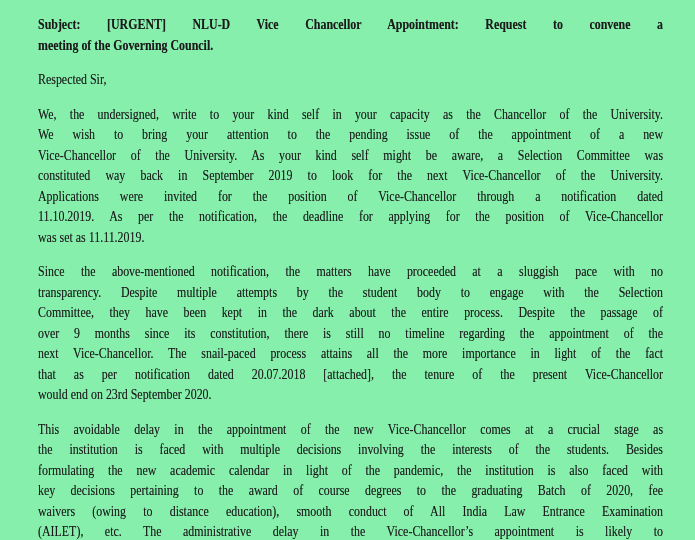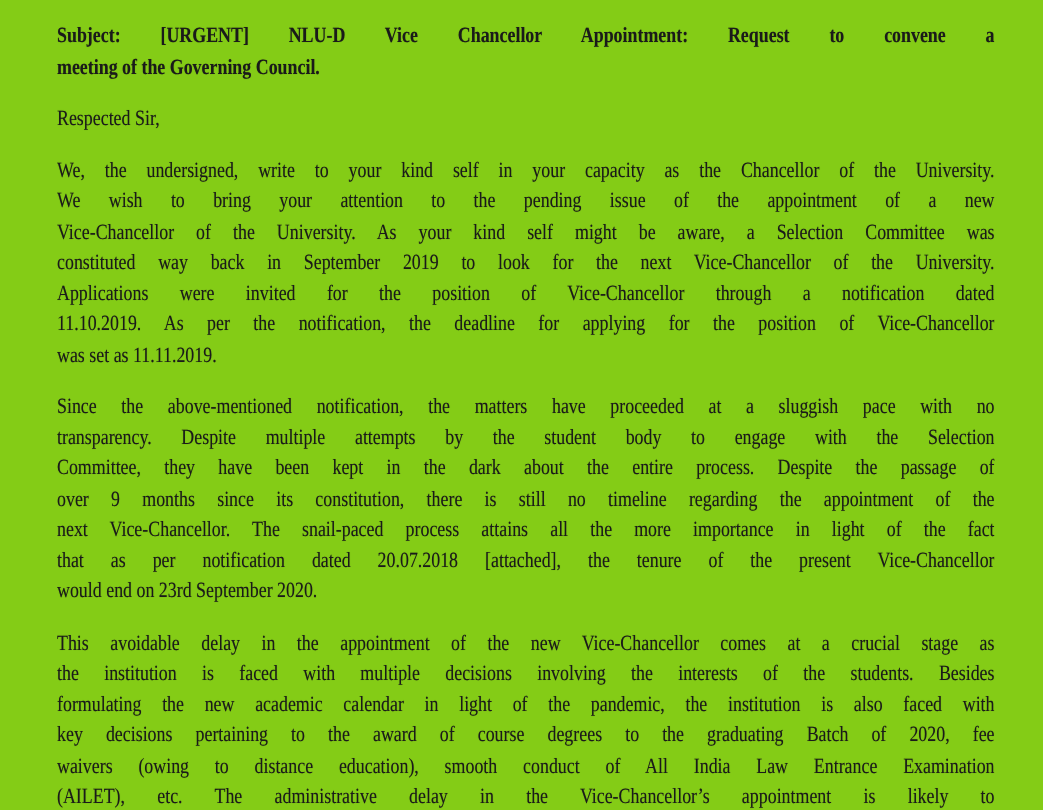--- a/index.html
+++ b/index.html
@@ -4,21 +4,21 @@
 <style>
   html, body {
     margin: 0;
     padding: 0;
     background: #ffffff;
   }
   .page {
     position: relative;
     width: 695px;
     height: 540px;
-    background: #84cc16;
+    background: #86efac;
     overflow: hidden;
   }
   .letter-body {
     position: absolute;
     left: 38px;
     top: 14px;
     width: 760px;              
     transform: scaleX(0.8224); 
     transform-origin: 0 0;
     font-family: "Liberation Serif", "DejaVu Serif", serif;

